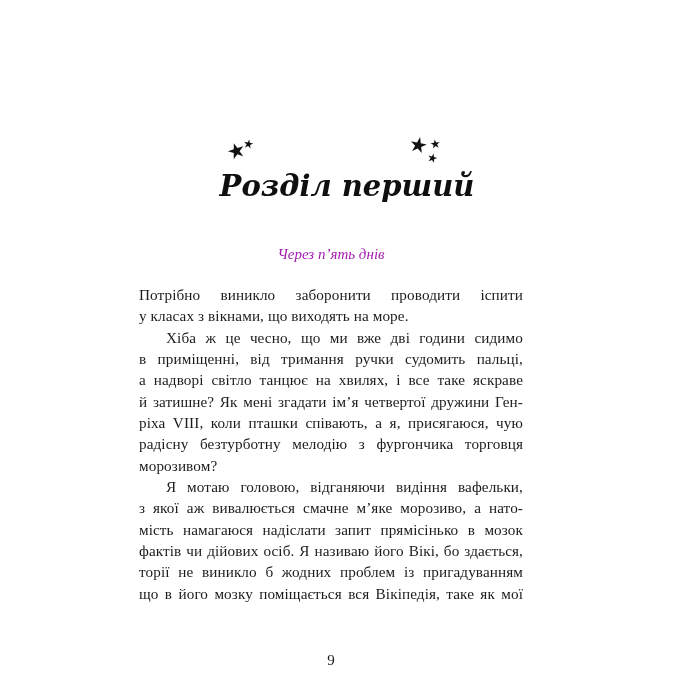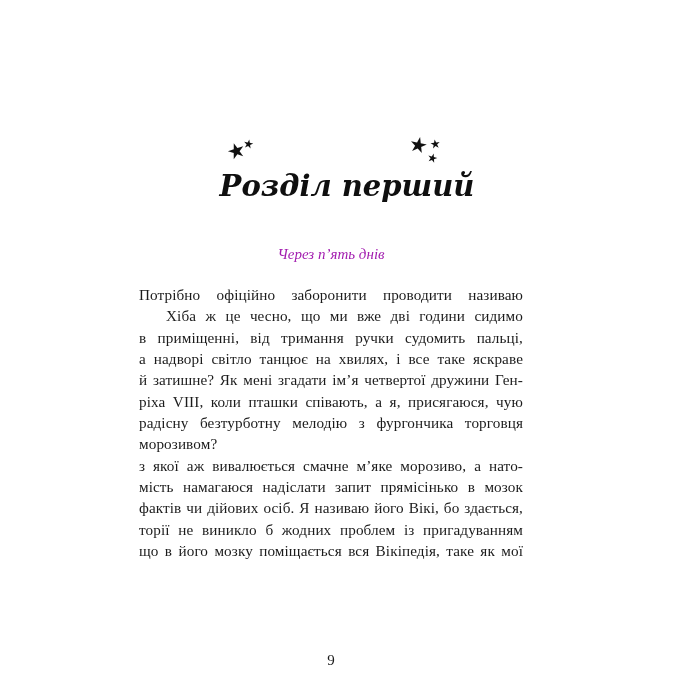--- a/index.html
+++ b/index.html
@@ -102,28 +102,30 @@
     <span class="star small s-left-small">★</span>
     <span class="star big s-right-big">★</span>
     <span class="star small s-right-small1">★</span>
     <span class="star small s-right-small2">★</span>
 
     <h1 class="chapter-title">Розділ перший</h1>
 
     <div class="subtitle">Через п’ять днів</div>
 
     <div class="body-text">
-        <div class="line">Потрібно офіційно заборонити проводити називаю</div>
+        <div class="line">Потрібно виникло заборонити проводити іспити</div>
+        <div class="line no-just">у класах з вікнами, що виходять на море.</div>
         <div class="line indent">Хіба ж це чесно, що ми вже дві години сидимо</div>
         <div class="line">в приміщенні, від тримання ручки судомить пальці,</div>
         <div class="line">а надворі світло танцює на хвилях, і все таке яскраве</div>
         <div class="line">й затишне? Як мені згадати ім’я четвертої дружини Ген-</div>
         <div class="line">ріха VIII, коли пташки співають, а я, присягаюся, чую</div>
         <div class="line">радісну безтурботну мелодію з фургончика торговця</div>
         <div class="line no-just">морозивом?</div>
+        <div class="line indent">Я мотаю головою, відганяючи видіння вафельки,</div>
         <div class="line">з якої аж вивалюється смачне м’яке морозиво, а нато-</div>
         <div class="line">мість намагаюся надіслати запит прямісінько в мозок</div>
         <div class="line">фактів чи дійових осіб. Я називаю його Вікі, бо здається,</div>
         <div class="line">торії не виникло б жодних проблем із пригадуванням</div>
         <div class="line">що в його мозку поміщається вся Вікіпедія, таке як мої</div>
       </div>
 
     <div class="page-number">9</div>
 
   </div>

